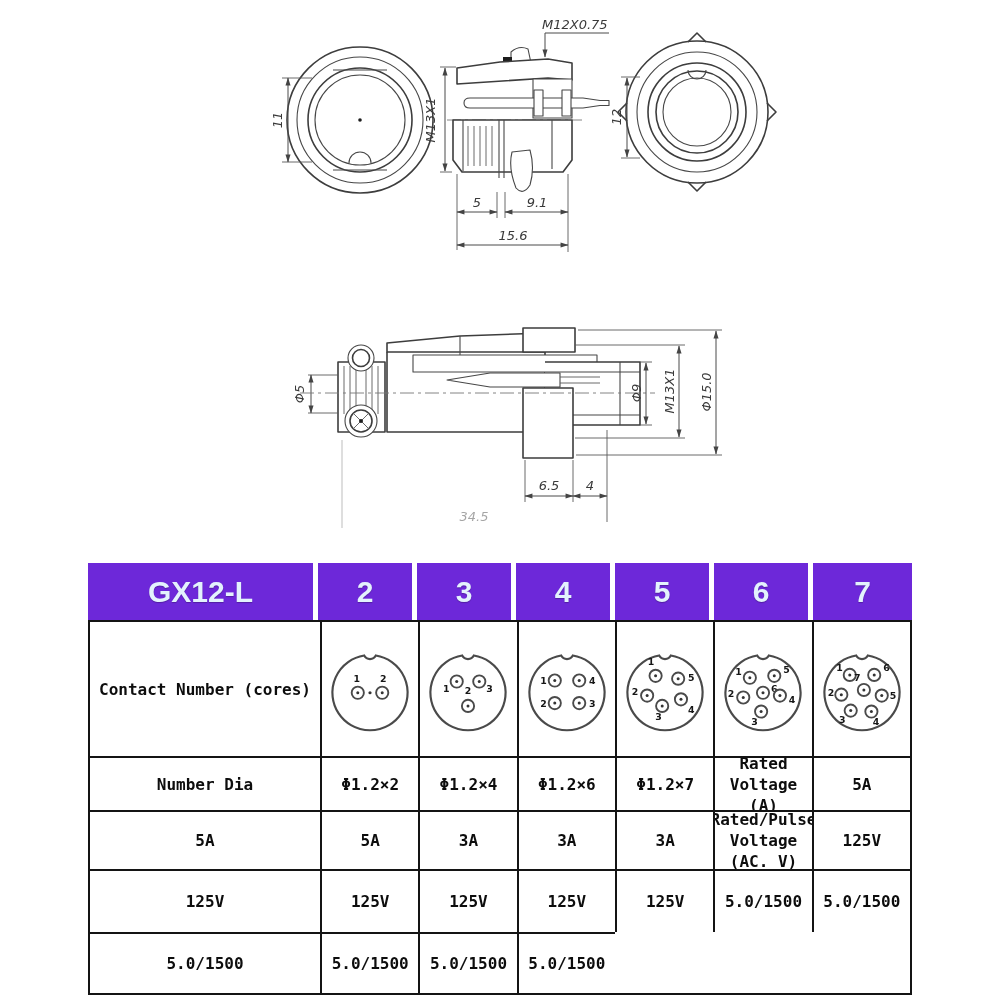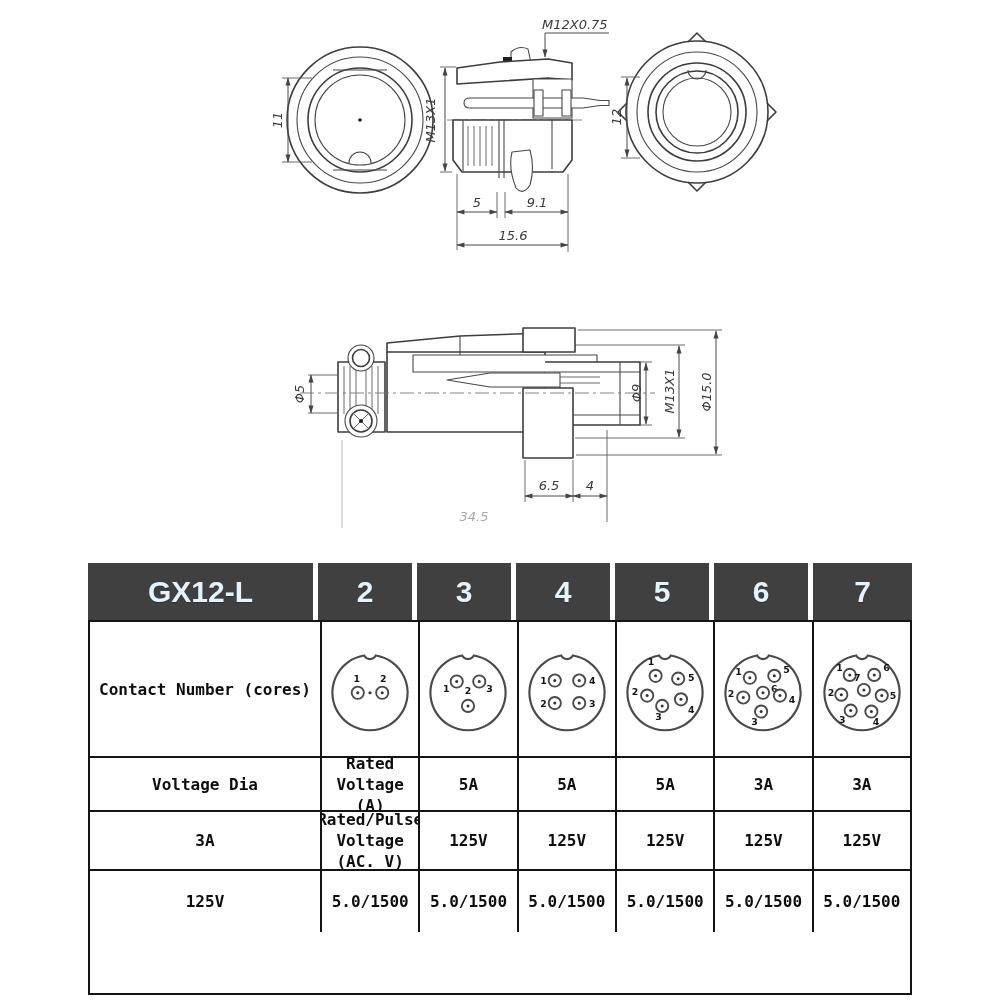--- a/index.html
+++ b/index.html
@@ -12,21 +12,21 @@
   .ol2{fill:none;stroke:#474747;stroke-width:1.1;stroke-linejoin:round;}
   .ol2w{fill:#fff;stroke:#474747;stroke-width:1.1;stroke-linejoin:round;}
   .thin{fill:none;stroke:#5a5a5a;stroke-width:0.9;}
   .dim{fill:none;stroke:#4a4a4a;stroke-width:1;}
   .cl{fill:none;stroke:#777;stroke-width:0.9;stroke-dasharray:14 4 3 4;}
   .dimtext{font:italic 13px "DejaVu Sans",sans-serif;fill:#3a3a3a;}
   .fill-dark{fill:#1d1d1d;stroke:none;}
   
   #spec{position:absolute;left:88px;top:563px;width:824px;}
   .thead{display:grid;grid-template-columns:230px repeat(6,1fr);}
-  .th{height:57px;background:#404040;color:#e3f2fd;display:flex;align-items:center;
+  .th{height:57px;background:#6d28d9;color:#e3f2fd;display:flex;align-items:center;
       justify-content:center;font-weight:bold;font-size:30px;box-sizing:border-box;
       border-right:5px solid #fff;text-shadow:0 1px 1px rgba(0,0,0,.25);}
   .th:last-child{border-right:none;}
   .tbody{display:grid;grid-template-columns:230px repeat(6,1fr);
          grid-template-rows:134px 54px 59px 63px 61px;border:2.5px solid #141414;}
   .cell{box-sizing:border-box;border-left:2.5px solid #141414;border-top:2.5px solid #141414;
         display:flex;flex-direction:column;align-items:center;justify-content:center;
         background:#fff;font-family:"DejaVu Sans Mono",monospace;font-weight:bold;
         font-size:16px;color:#0d0d0d;text-align:center;line-height:21px;overflow:hidden;}
   .cell:nth-child(-n+7){border-top:none;}
@@ -333,21 +333,25 @@
               <circle cx="38" cy="73" r="6.5" fill="none" stroke="#4a4a4a" stroke-width="2"></circle>
               <circle cx="38" cy="73" r="1.6" fill="#333"></circle>
               <text x="29" y="86" class="pin-num" text-anchor="middle">3</text>
               <circle cx="60" cy="74" r="6.5" fill="none" stroke="#4a4a4a" stroke-width="2"></circle>
               <circle cx="60" cy="74" r="1.6" fill="#333"></circle>
               <text x="65" y="88" class="pin-num" text-anchor="middle">4</text>
             </svg>
           </div>
         </div>
 
-      <div class="cell">Voltage Dia</div>
+      <div class="cell">Number Dia</div>
+      <div class="cell">Φ1.2×2</div>
+      <div class="cell">Φ1.2×4</div>
+      <div class="cell">Φ1.2×6</div>
+      <div class="cell">Φ1.2×7</div>
 
       <div class="cell">Rated Voltage (A)</div>
       <div class="cell">5A</div>
       <div class="cell">5A</div>
       <div class="cell">5A</div>
       <div class="cell">3A</div>
       <div class="cell">3A</div>
       <div class="cell">3A</div>
 
       <div class="cell">

